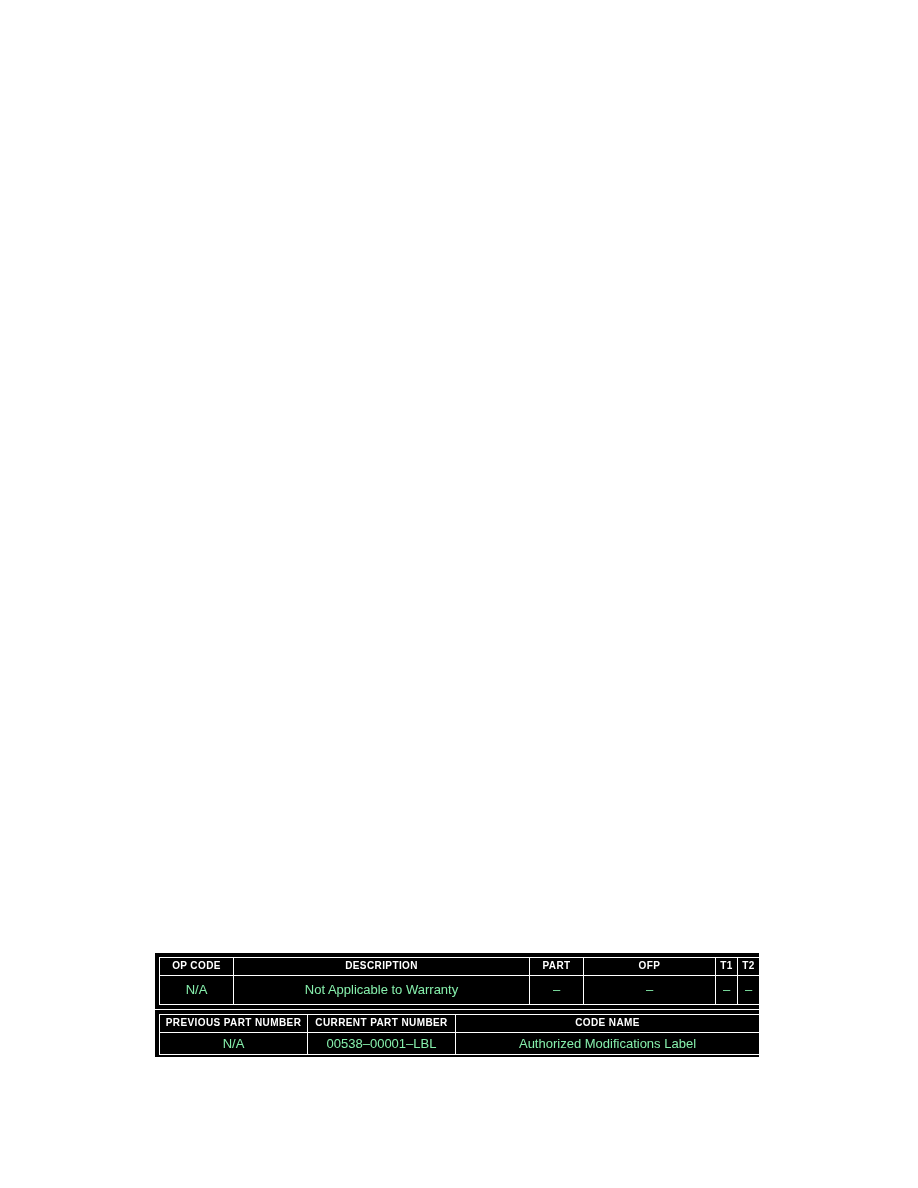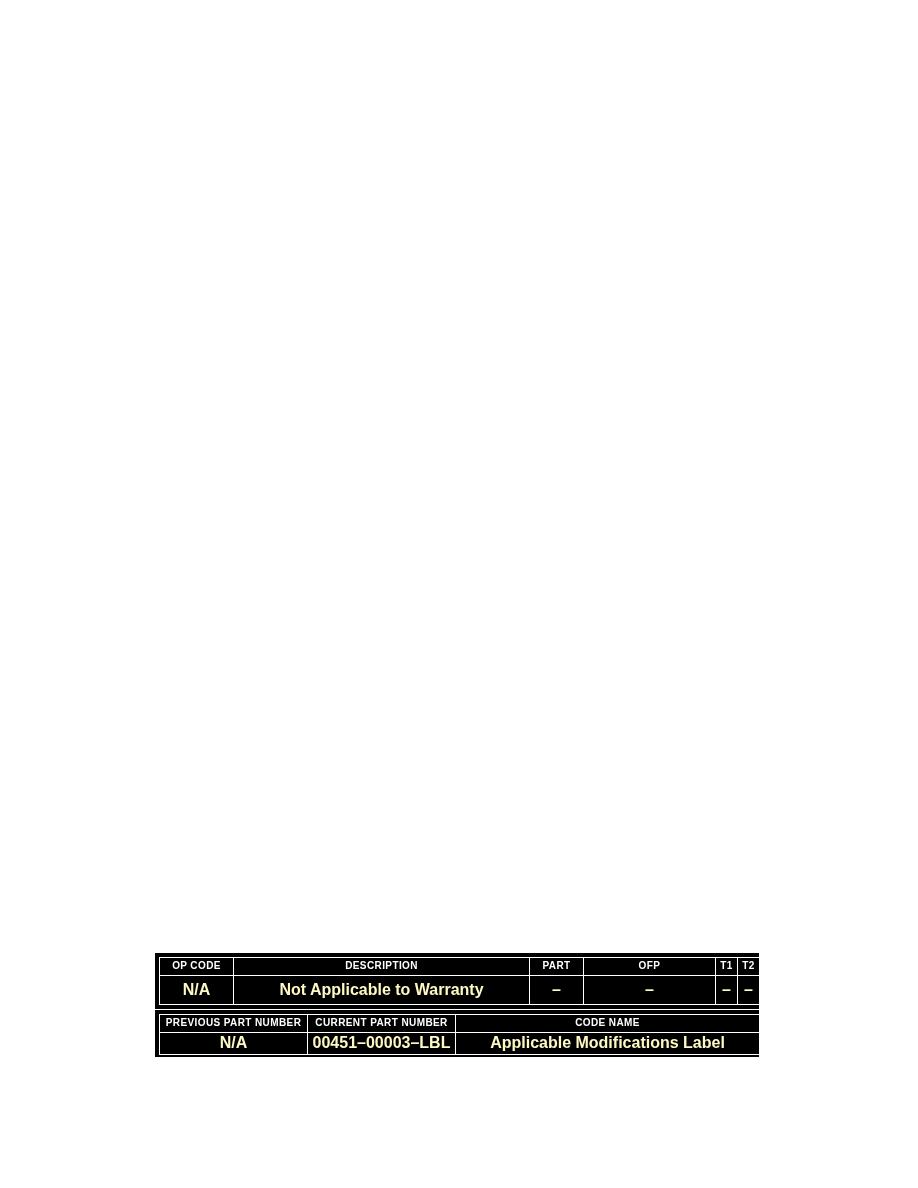--- a/index.html
+++ b/index.html
@@ -40,23 +40,23 @@
   table.doc-table th {
     background: #000000;
     color: #ffffff;
     font-size: 10px;
     font-weight: bold;
     letter-spacing: 0.4px;
     height: 17px;
   }
   table.doc-table td {
     background: #000000;
-    color: #fef9c3;
-    font-size: 16px;
-    font-weight: bold;
+    color: #86efac;
+    font-size: 13px;
+    font-weight: normal;
     height: 21px;
   }
 
   
   #op-code-table-block {
     left: 155px;
     top: 953px;
     width: 604px;
     height: 56px;
   }
@@ -128,18 +128,18 @@
     <thead>
       <tr>
         <th>PREVIOUS PART NUMBER</th>
         <th>CURRENT PART NUMBER</th>
         <th>CODE NAME</th>
       </tr>
     </thead>
     <tbody>
       <tr>
         <td>N/A</td>
-        <td>00451–00003–LBL</td>
-        <td>Applicable Modifications Label</td>
+        <td>00538–00001–LBL</td>
+        <td>Authorized Modifications Label</td>
       </tr>
     </tbody>
   </table>
 </div>
 
 </body></html>

